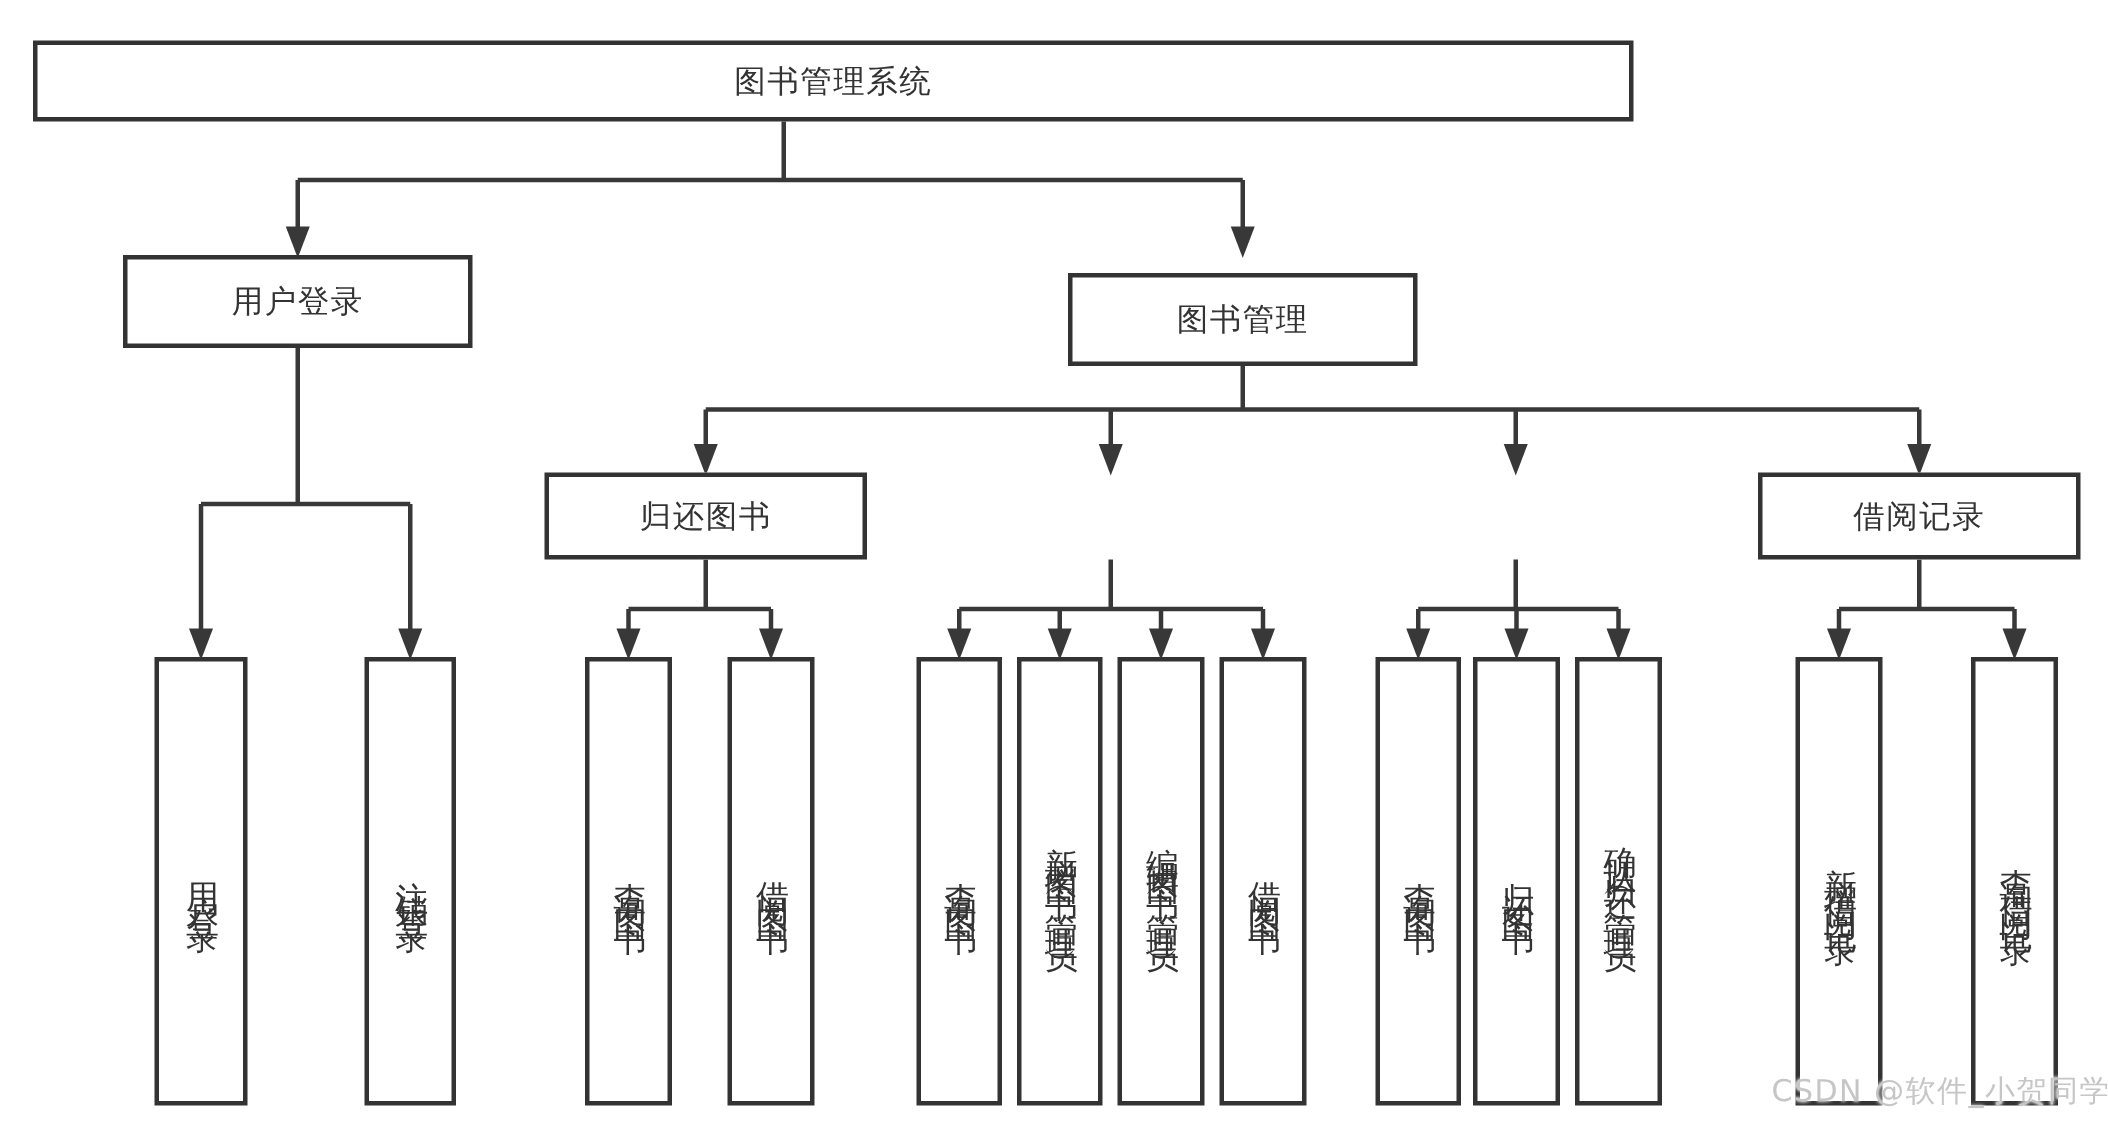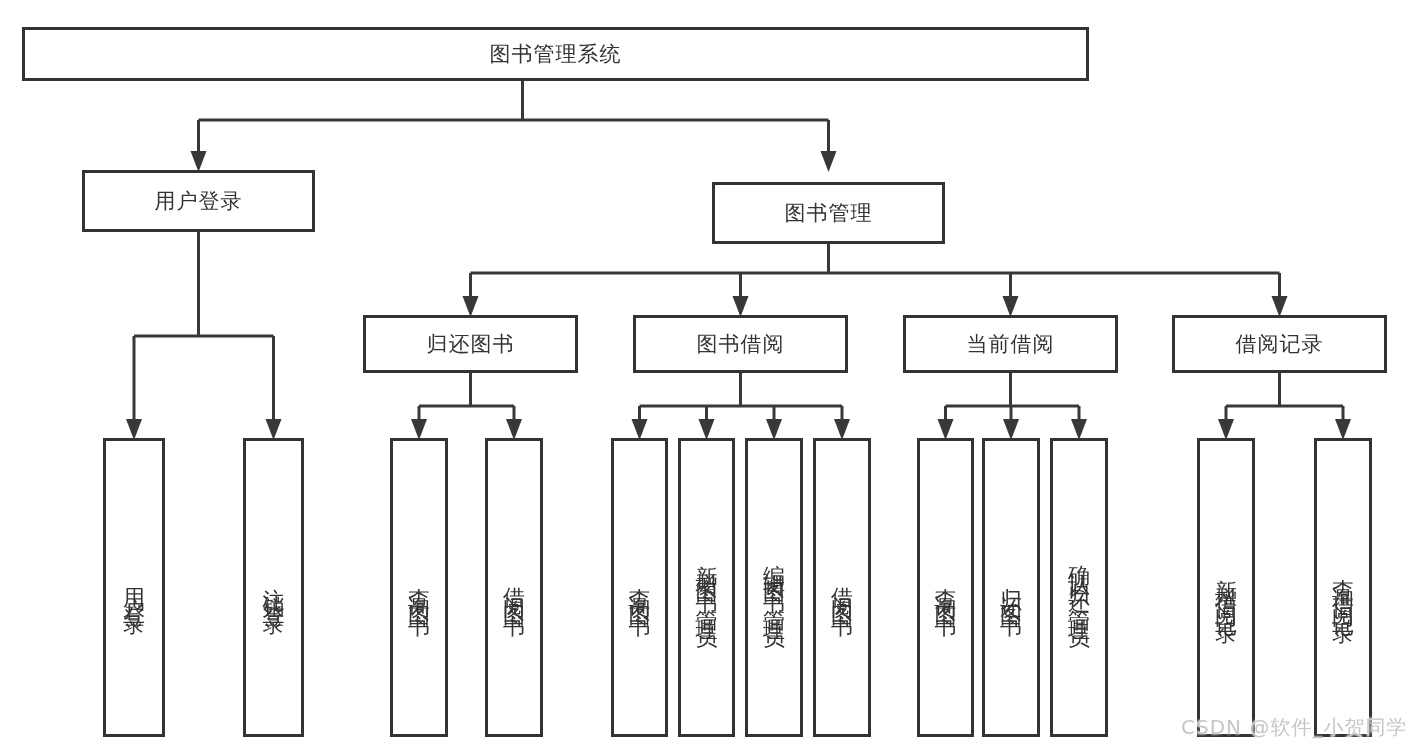--- a/index.html
+++ b/index.html
@@ -98,26 +98,20 @@
   <div class="hbox" style="left:82px; top:170px; width:233px; height:62px">
     <span>用户登录</span>
   </div>
   <div class="hbox" style="left:712px; top:182px; width:233px; height:62px">
     <span>图书管理</span>
   </div>
 
   <div class="hbox" style="left:363px; top:315px; width:215px; height:58px">
     <span>归还图书</span>
   </div>
-  <div class="hbox" style="left:633px; top:315px; width:215px; height:58px">
-    <span>图书借阅</span>
-  </div>
-  <div class="hbox" style="left:903px; top:315px; width:215px; height:58px">
-    <span>当前借阅</span>
-  </div>
   <div class="hbox" style="left:1172px; top:315px; width:215px; height:58px">
     <span>借阅记录</span>
   </div>
 
   <div class="vbox" style="left:103px; top:438px; width:62px; height:299px">
     <span class="vtext">用户登录</span>
   </div>
   <div class="vbox" style="left:243px; top:438px; width:61px; height:299px">
     <span class="vtext">注销登录</span>
   </div>

